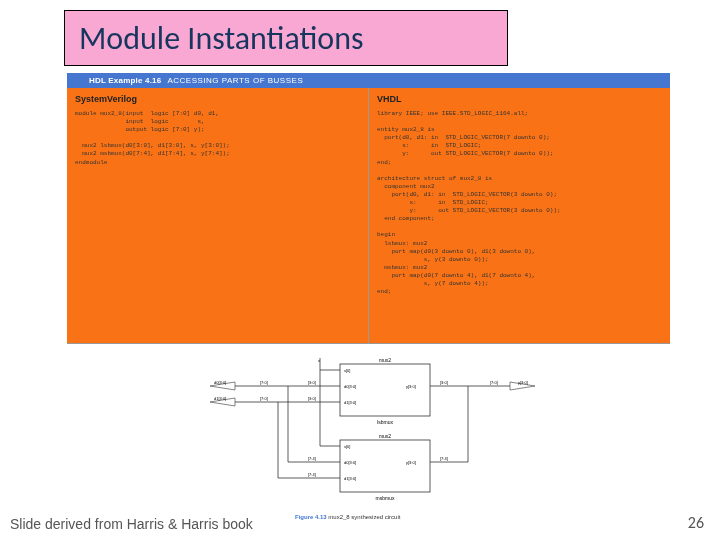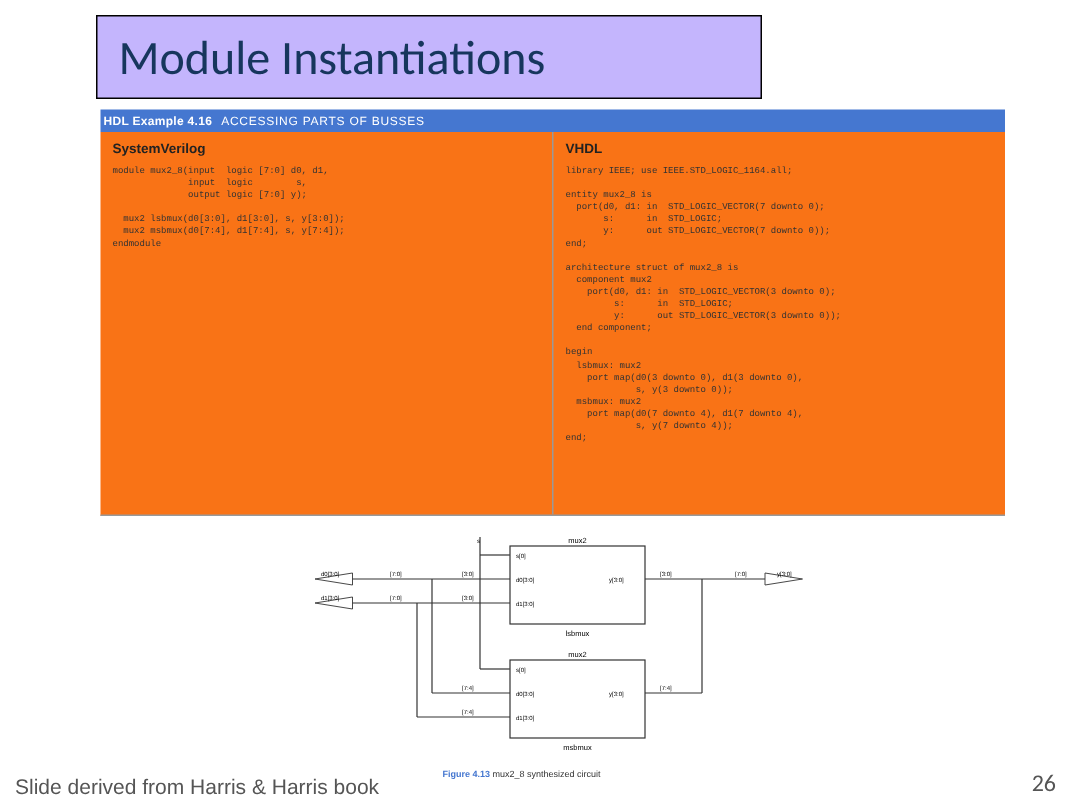--- a/index.html
+++ b/index.html
@@ -1,20 +1,20 @@
 <!DOCTYPE html>
 <html><head>
 <meta charset="utf-8">
 <style>
   * { box-sizing: border-box; margin: 0; padding: 0; }
   html, body { width: 720px; height: 540px; background: #fff; font-family: Arial, sans-serif; overflow: hidden; position: relative; }
   .slide { width: 720px; height: 540px; position: relative; }
-  .title-box { position: absolute; left: 64px; top: 10px; width: 444px; height: 56px; border: 1.5px solid #000; background: #c4b5fd; display: flex; align-items: center; padding-left: 14px; }
+  .title-box { position: absolute; left: 64px; top: 10px; width: 444px; height: 56px; border: 1.5px solid #000; background: #f9a8d4; display: flex; align-items: center; padding-left: 14px; }
   .title-box span { font-family: Calibri, Arial, sans-serif; font-size: 32px; color: #17365d; font-weight: 400; }
-  .example-bar { position: absolute; left: 67px; top: 73px; width: 603px; height: 15px; background: #4577d0; color: #fff; font-size: 8px; font-family: Arial, sans-serif; display: flex; align-items: center; padding-left: 2px; letter-spacing: 0.2px; }
+  .example-bar { position: absolute; left: 67px; top: 73px; width: 603px; height: 15px; background: #4577d0; color: #fff; font-size: 8px; font-family: Arial, sans-serif; display: flex; align-items: center; padding-left: 22px; letter-spacing: 0.2px; }
   .example-bar .exnum { font-weight: bold; }
   .example-bar .extitle { font-weight: normal; margin-left: 6px; letter-spacing: 0.5px; }
   .code-cols { position: absolute; left: 67px; top: 88px; width: 603px; height: 256px; display: flex; background: #f97316; border-bottom: 1px solid #999; }
   .col { flex: 1; padding: 6px 8px; position: relative; }
   .col.left { border-right: 1px solid #999; }
   .col-title { font-family: Arial, sans-serif; font-size: 9px; font-weight: bold; color: #222; margin-bottom: 6px; }
   pre.code { font-family: "Courier New", monospace; font-size: 6px; line-height: 1.35; color: #333; white-space: pre; }
   .diagram { position: absolute; left: 200px; top: 358px; width: 360px; height: 148px; }
   .diagram svg { width: 100%; height: 100%; }
   .figcap { position: absolute; left: 295px; top: 514px; font-size: 6px; font-family: Arial, sans-serif; color: #333; }

